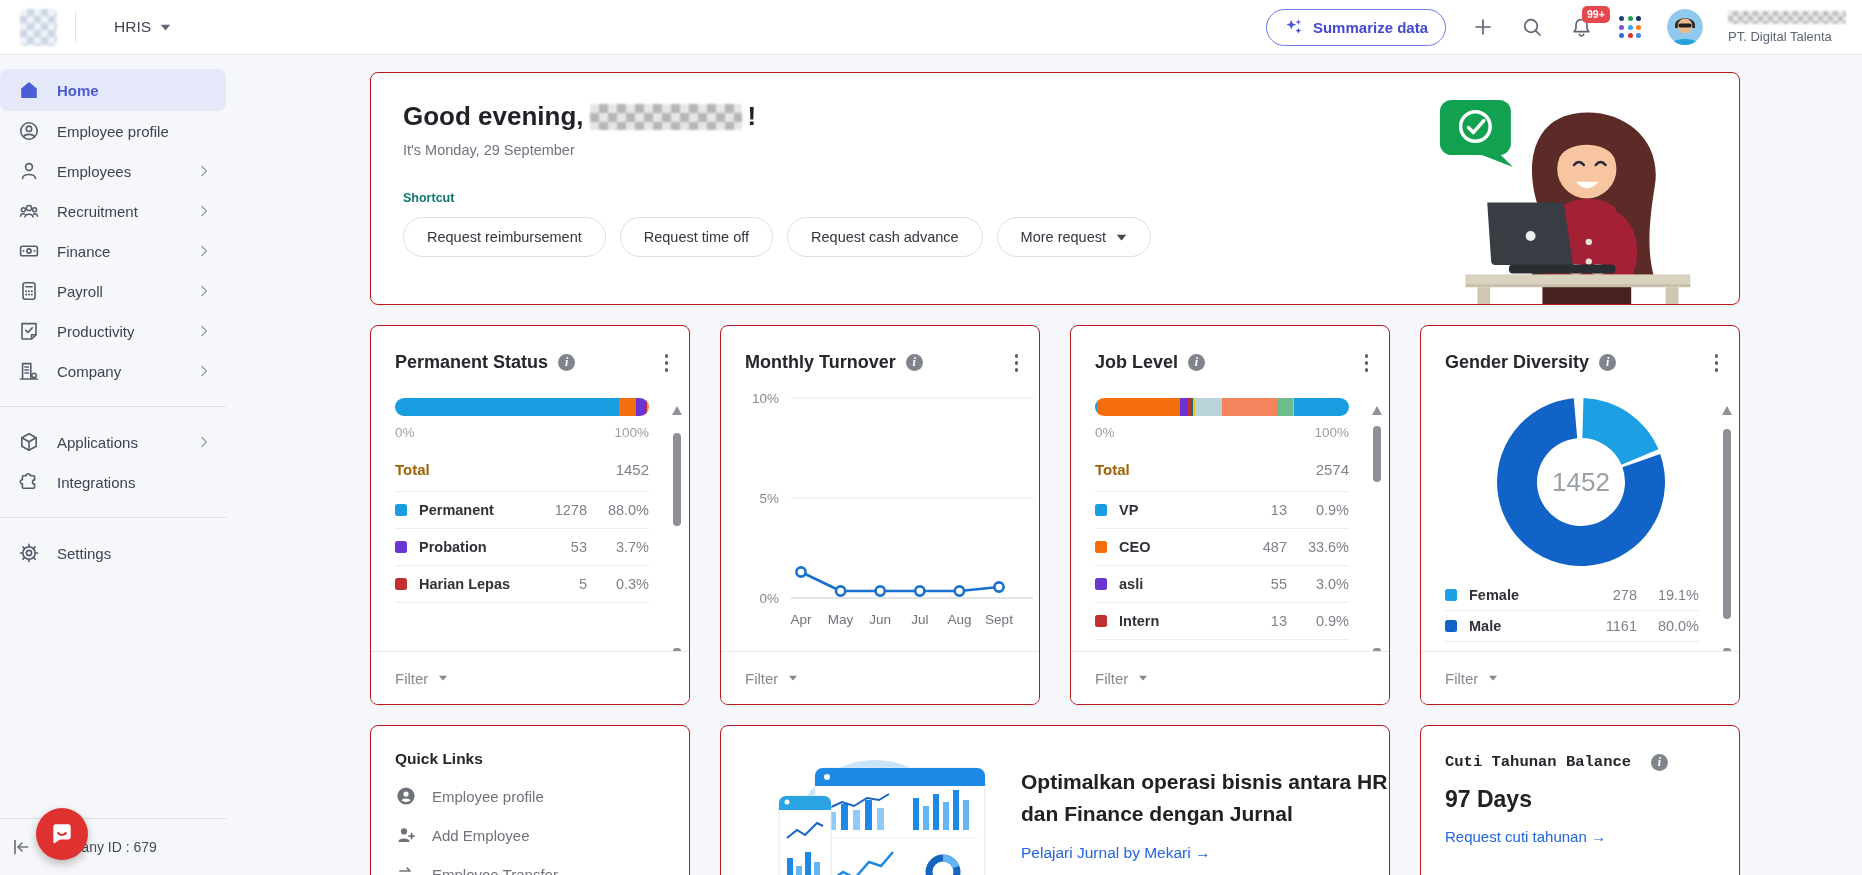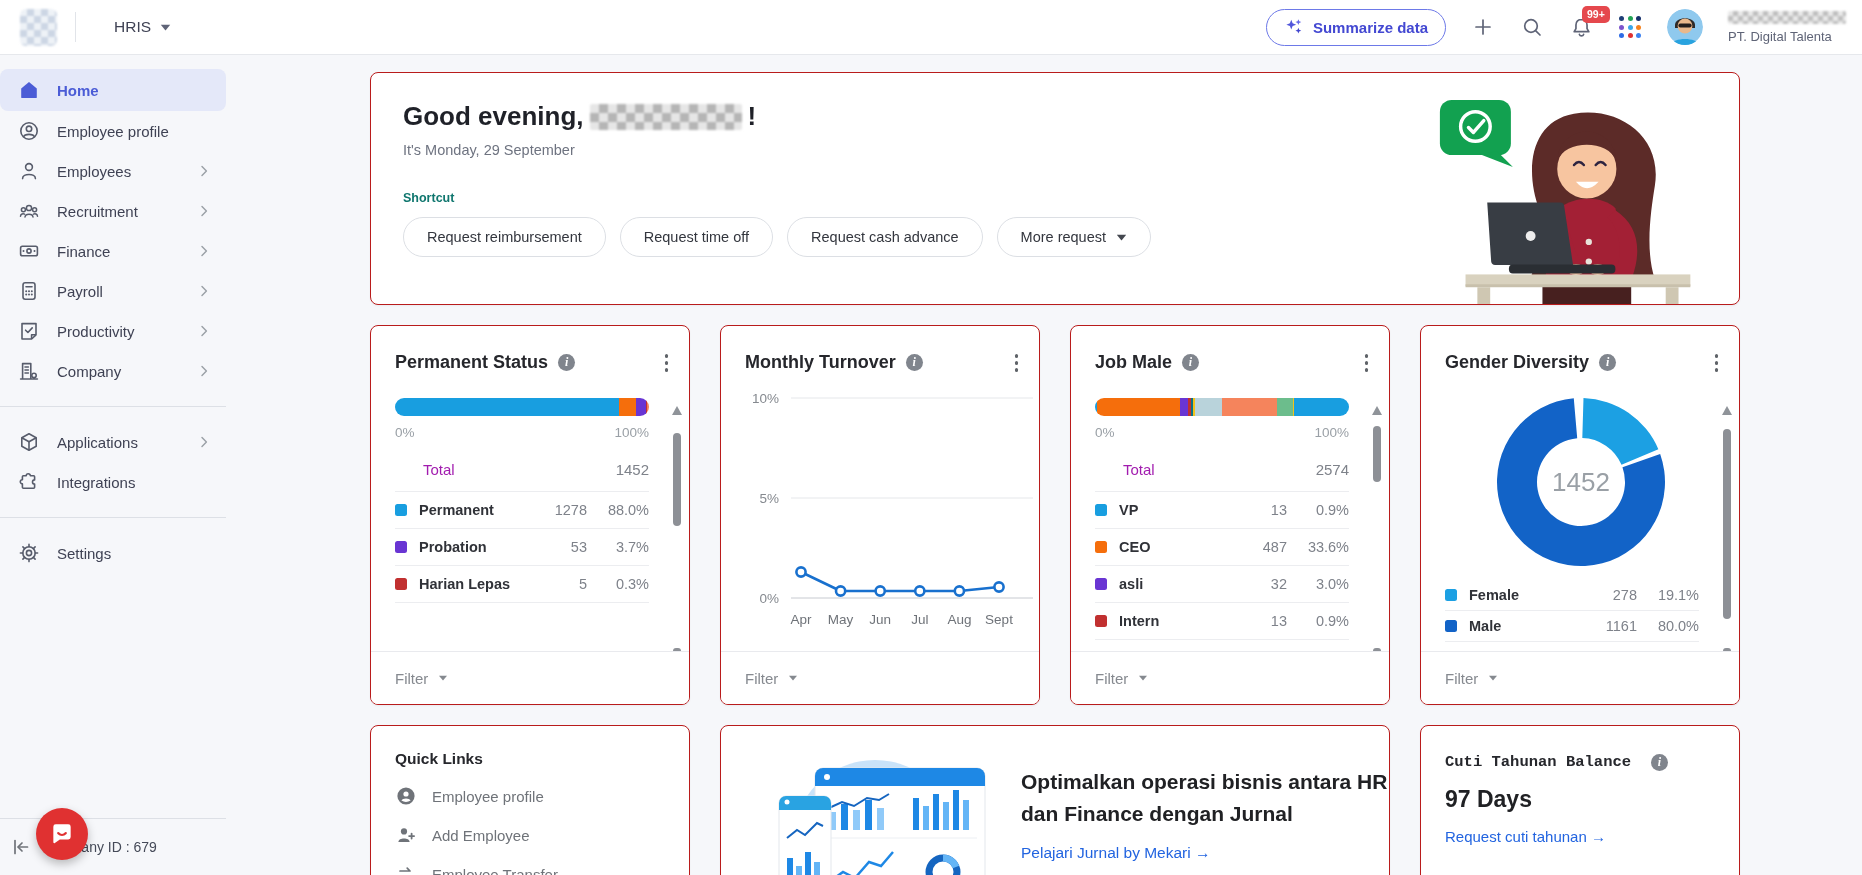--- a/index.html
+++ b/index.html
@@ -77,21 +77,21 @@
     font-family:"Liberation Serif",serif;font-size:12px;font-weight:bold;font-style:italic;}
   .info-dot::after{content:"i";}
   .kebab{margin-left:auto;display:flex;flex-direction:column;gap:3.5px;padding:5px;cursor:pointer;}
   .kebab i{width:3.5px;height:3.5px;border-radius:50%;background:#5F6368;display:block;}
   .stat-body{position:absolute;left:24px;right:22px;top:66px;bottom:53px;}
   .stackbar{height:18px;border-radius:9px;overflow:hidden;display:flex;margin-right:18px;margin-top:6px;}
   .stackbar div{height:100%;}
   .scale{display:flex;justify-content:space-between;margin:9px 18px 0 0;font-size:13.5px;color:#9AA0A6;}
   .total-row{display:flex;align-items:baseline;margin:21px 18px 0 0;padding-bottom:13px;
     border-bottom:1px solid #ECEDF0;font-size:15px;}
-  .t-label{font-weight:normal;color:#a21caf;margin-left:28px;}
+  .t-label{font-weight:bold;color:#a16207;}
   .t-val{margin-left:auto;color:#7E828A;}
   .legend .legend-row{display:flex;align-items:center;height:37px;border-bottom:1px solid #ECEDF0;
     margin-right:18px;font-size:14.5px;}
   .legend-row.slim{height:31px;}
   .sw{width:12px;height:12px;border-radius:2.5px;margin-right:12px;flex:0 0 auto;}
   .l-name{font-weight:bold;color:#303238;}
   .l-val{margin-left:auto;color:#7E828A;}
   .l-pct{width:62px;text-align:right;color:#7E828A;}
   .v-scroll{position:absolute;right:-15px;top:14px;bottom:-6px;width:10px;}
   .v-scroll .tri{width:0;height:0;border-left:5px solid transparent;border-right:5px solid transparent;
@@ -524,21 +524,21 @@
       <div class="card-foot">
         <span>Filter</span>
         <svg class="caret" width="10" height="6" viewBox="0 0 11 7">
             <path d="M0.8 0.8h9.4L5.5 6.4Z" fill="#85898F"></path>
           </svg>
       </div>
     </div>
 
     <div class="card stat-card">
       <div class="card-head">
-        <span class="card-title">Job Male</span>
+        <span class="card-title">Job Level</span>
         <span class="info-dot"></span>
         <span class="kebab">
             <i></i>
             <i></i>
             <i></i>
           </span>
       </div>
       <div class="stat-body">
         <div class="stackbar">
             <div style="width: 0.9%; background: rgb(24, 158, 224);"></div>
@@ -570,21 +570,21 @@
        </div>
             <div class="legend-row">
          <span class="sw" style="background:#F56E0C"></span>
          <span class="l-name">CEO</span>
          <span class="l-val">487</span>
          <span class="l-pct">33.6%</span>
        </div>
             <div class="legend-row">
          <span class="sw" style="background:#6935D3"></span>
          <span class="l-name">asli</span>
-         <span class="l-val">32</span>
+         <span class="l-val">55</span>
          <span class="l-pct">3.0%</span>
        </div>
             <div class="legend-row">
          <span class="sw" style="background:#C13030"></span>
          <span class="l-name">Intern</span>
          <span class="l-val">13</span>
          <span class="l-pct">0.9%</span>
        </div>
           </div>
         <div class="v-scroll">

